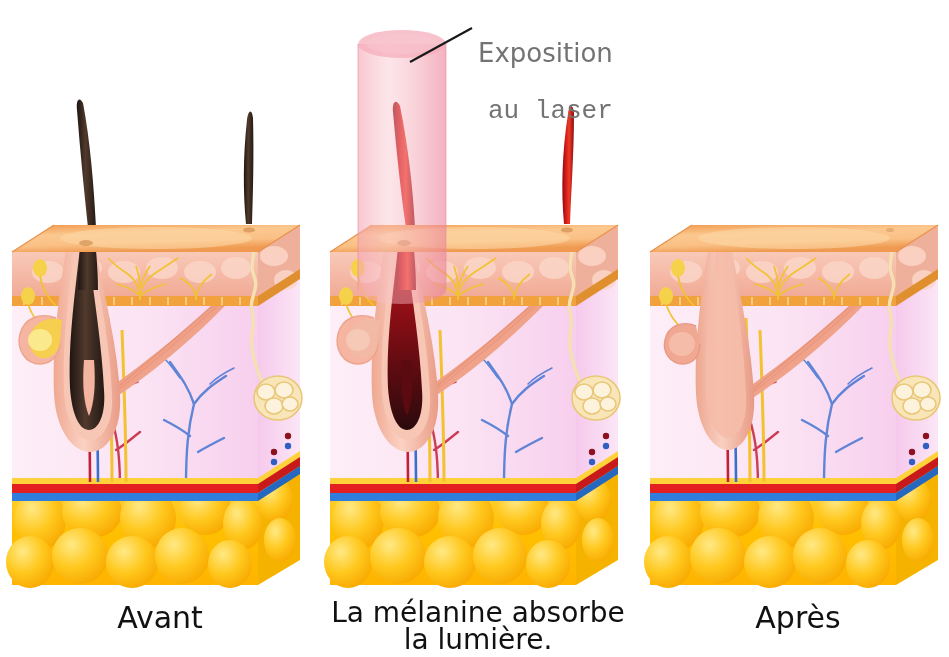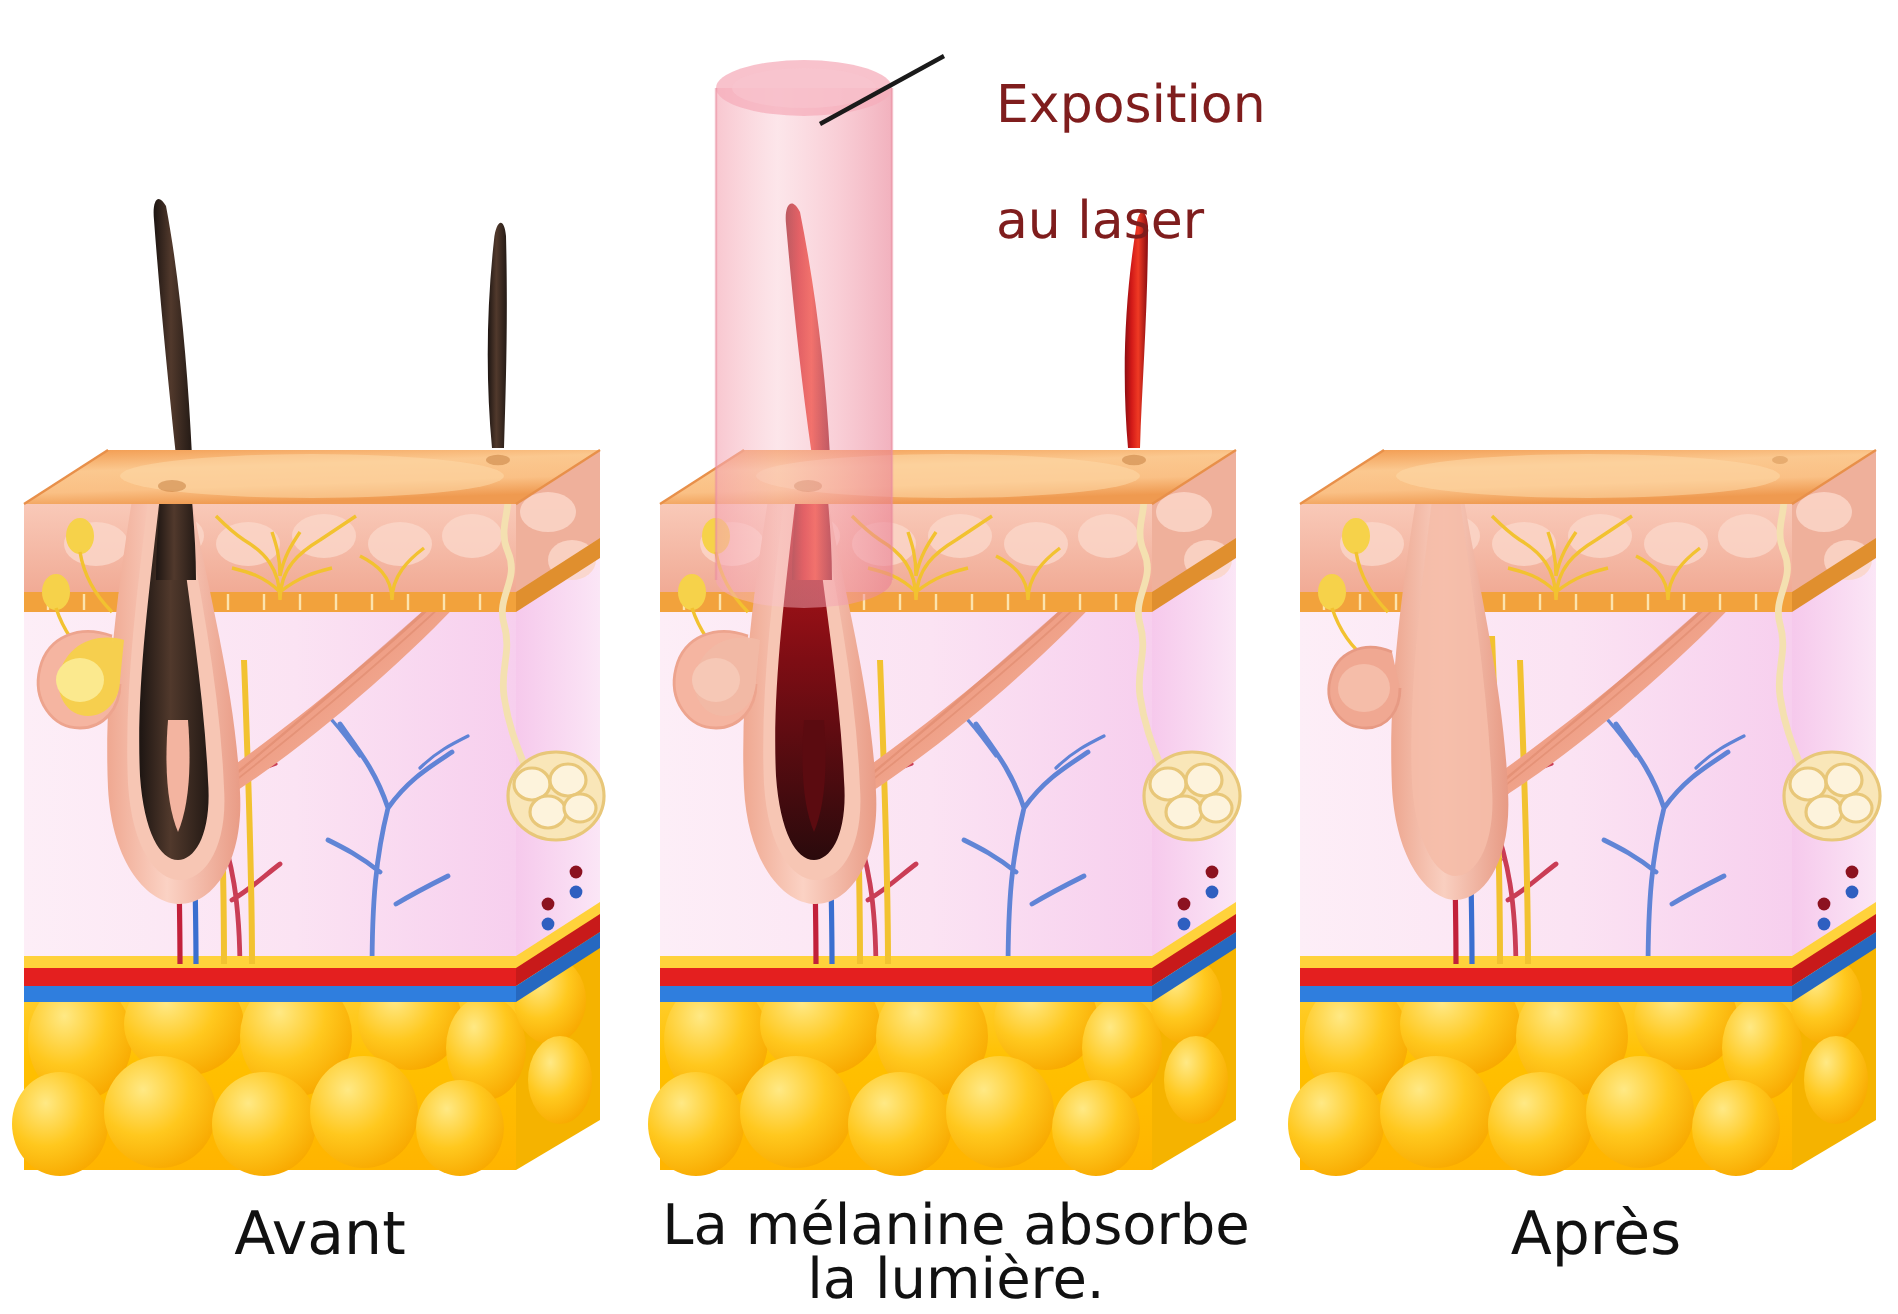--- a/index.html
+++ b/index.html
@@ -13,24 +13,23 @@
   .panel{position:absolute;top:0;width:320px;height:501px;}
   .panel-svg{position:absolute;left:0;top:0;}
   .caption{
     position:absolute;left:0;width:100%;text-align:center;
     color:#111111;font-weight:400;line-height:1.08;
     font-family:"DejaVu Sans","Liberation Sans",sans-serif;
   }
   .caption.big{font-size:30px;}
   .caption.small{font-size:28px;}
   .laser-label{
-    position:absolute;color:#7f1d1d;font-size:26px;line-height:1.12;
+    position:absolute;color:#737373;font-size:26px;line-height:1.12;
     text-align:left;white-space:pre-line;
     font-family:"DejaVu Sans","Liberation Sans",sans-serif;
-    margin-left:20px;
   }
 </style>
 </head>
 <body>
 
 <div id="stage">
 
   <div class="panel" style="left:0px;">
     <svg class="panel-svg" width="320" height="657" viewBox="0 0 320 657">
       <defs>
@@ -653,16 +652,16 @@
 
     <div class="caption big" style="top:602px;">Après</div>
   </div>
 
   <svg width="949" height="657" viewBox="0 0 949 657" style="position:absolute;left:0;top:0;pointer-events:none;">
     <line x1="410" y1="62" x2="472" y2="28" stroke="#1a1a1a" stroke-width="2.2"></line>
   </svg>
 
   <div class="laser-label" style="left:478px;top:10px;">
     <div>Exposition</div>
-    <div style="text-align:left;">au laser</div>
+    <div style="text-align:right;font-family:Liberation Mono, monospace;">au laser</div>
   </div>
 
 </div>
 
 </body></html>

